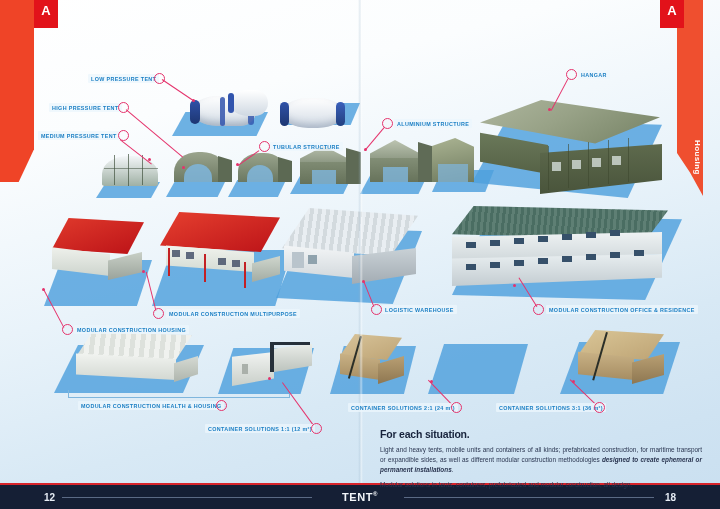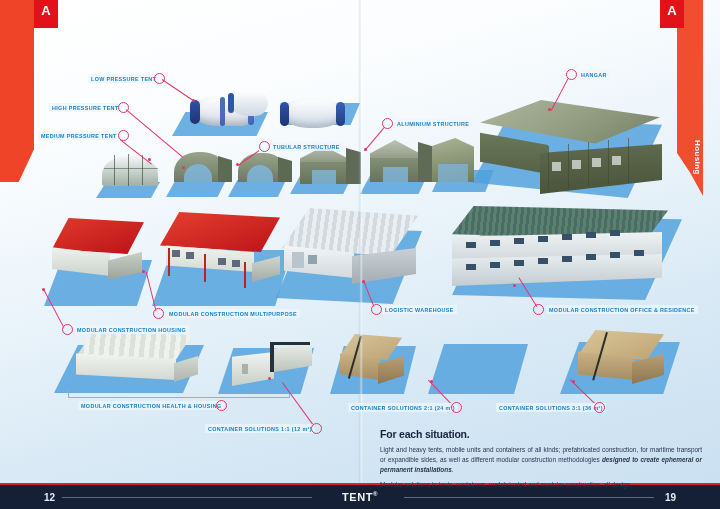--- a/index.html
+++ b/index.html
@@ -318,16 +318,16 @@
     <h3>For each situation.</h3>
     <p><span>Light and heavy tents, mobile units and containers of all kinds; prefabricated construction, for maritime transport or expandible sides, as well as different modular construction methodologies </span><em>designed to create ephemeral or permanent installations</em><span>.</span></p>
     <p>Modular solutions in tents, containers, prefabricated and modular construction, all design.</p>
   </div>
 
   <div class="footer">
     <span class="pg pg-l">12</span>
     <span class="rule rule-l"></span>
     <span class="brand"><span>TENT</span><sup>®</sup></span>
     <span class="rule rule-r"></span>
-    <span class="pg pg-r">19</span>
+    <span class="pg pg-r">18</span>
   </div>
 
 </div>
 
 </body></html>

